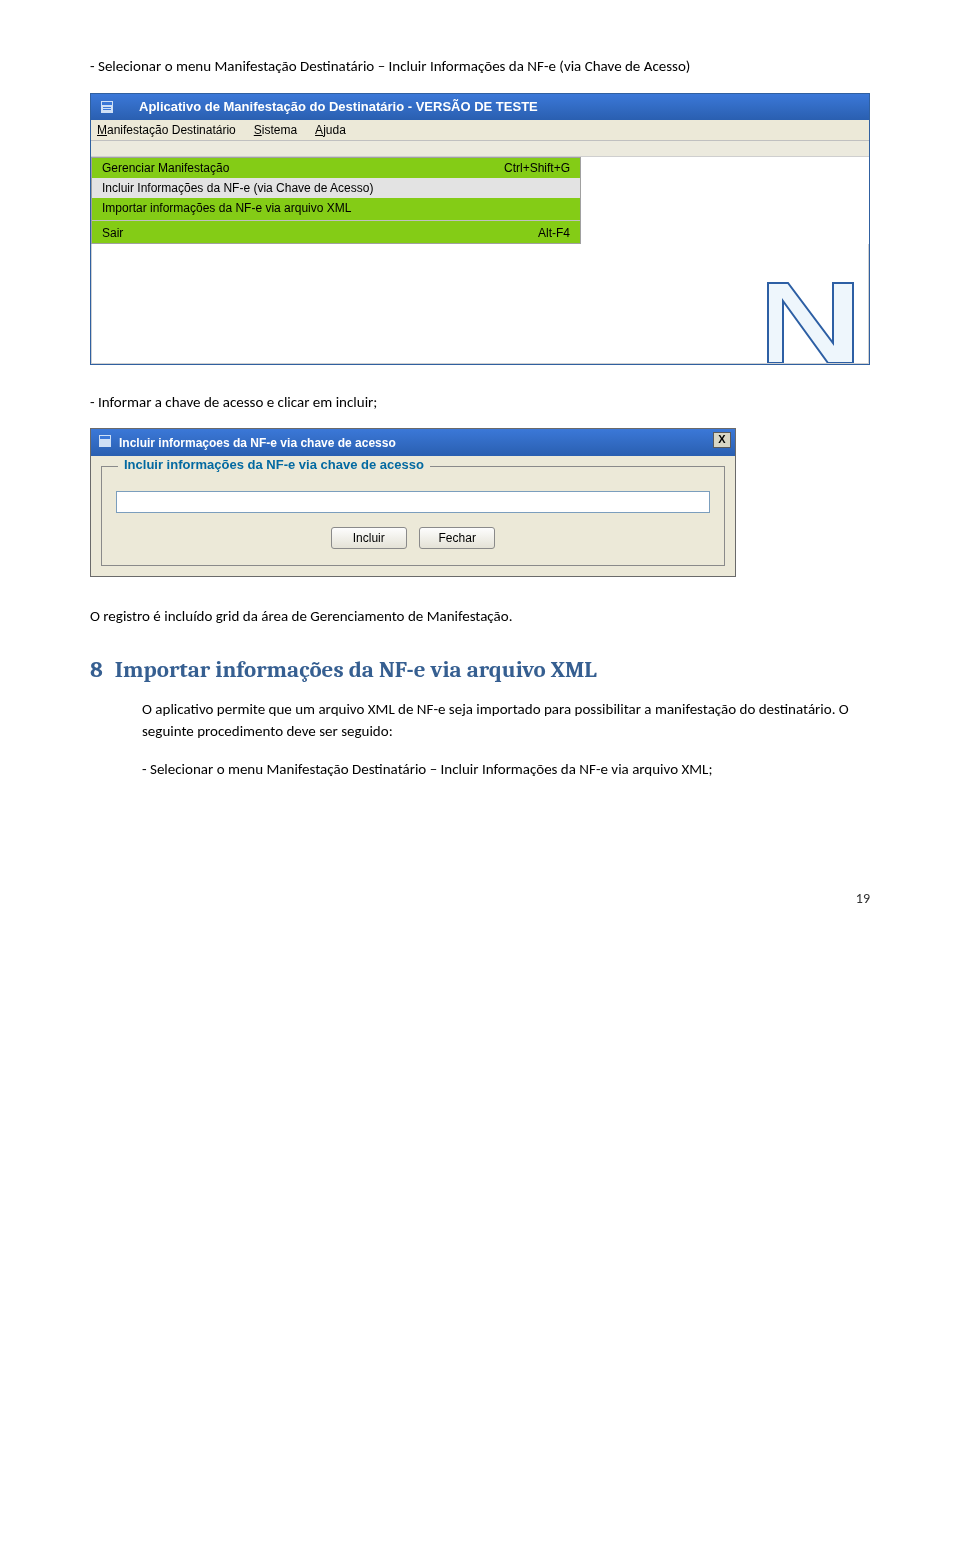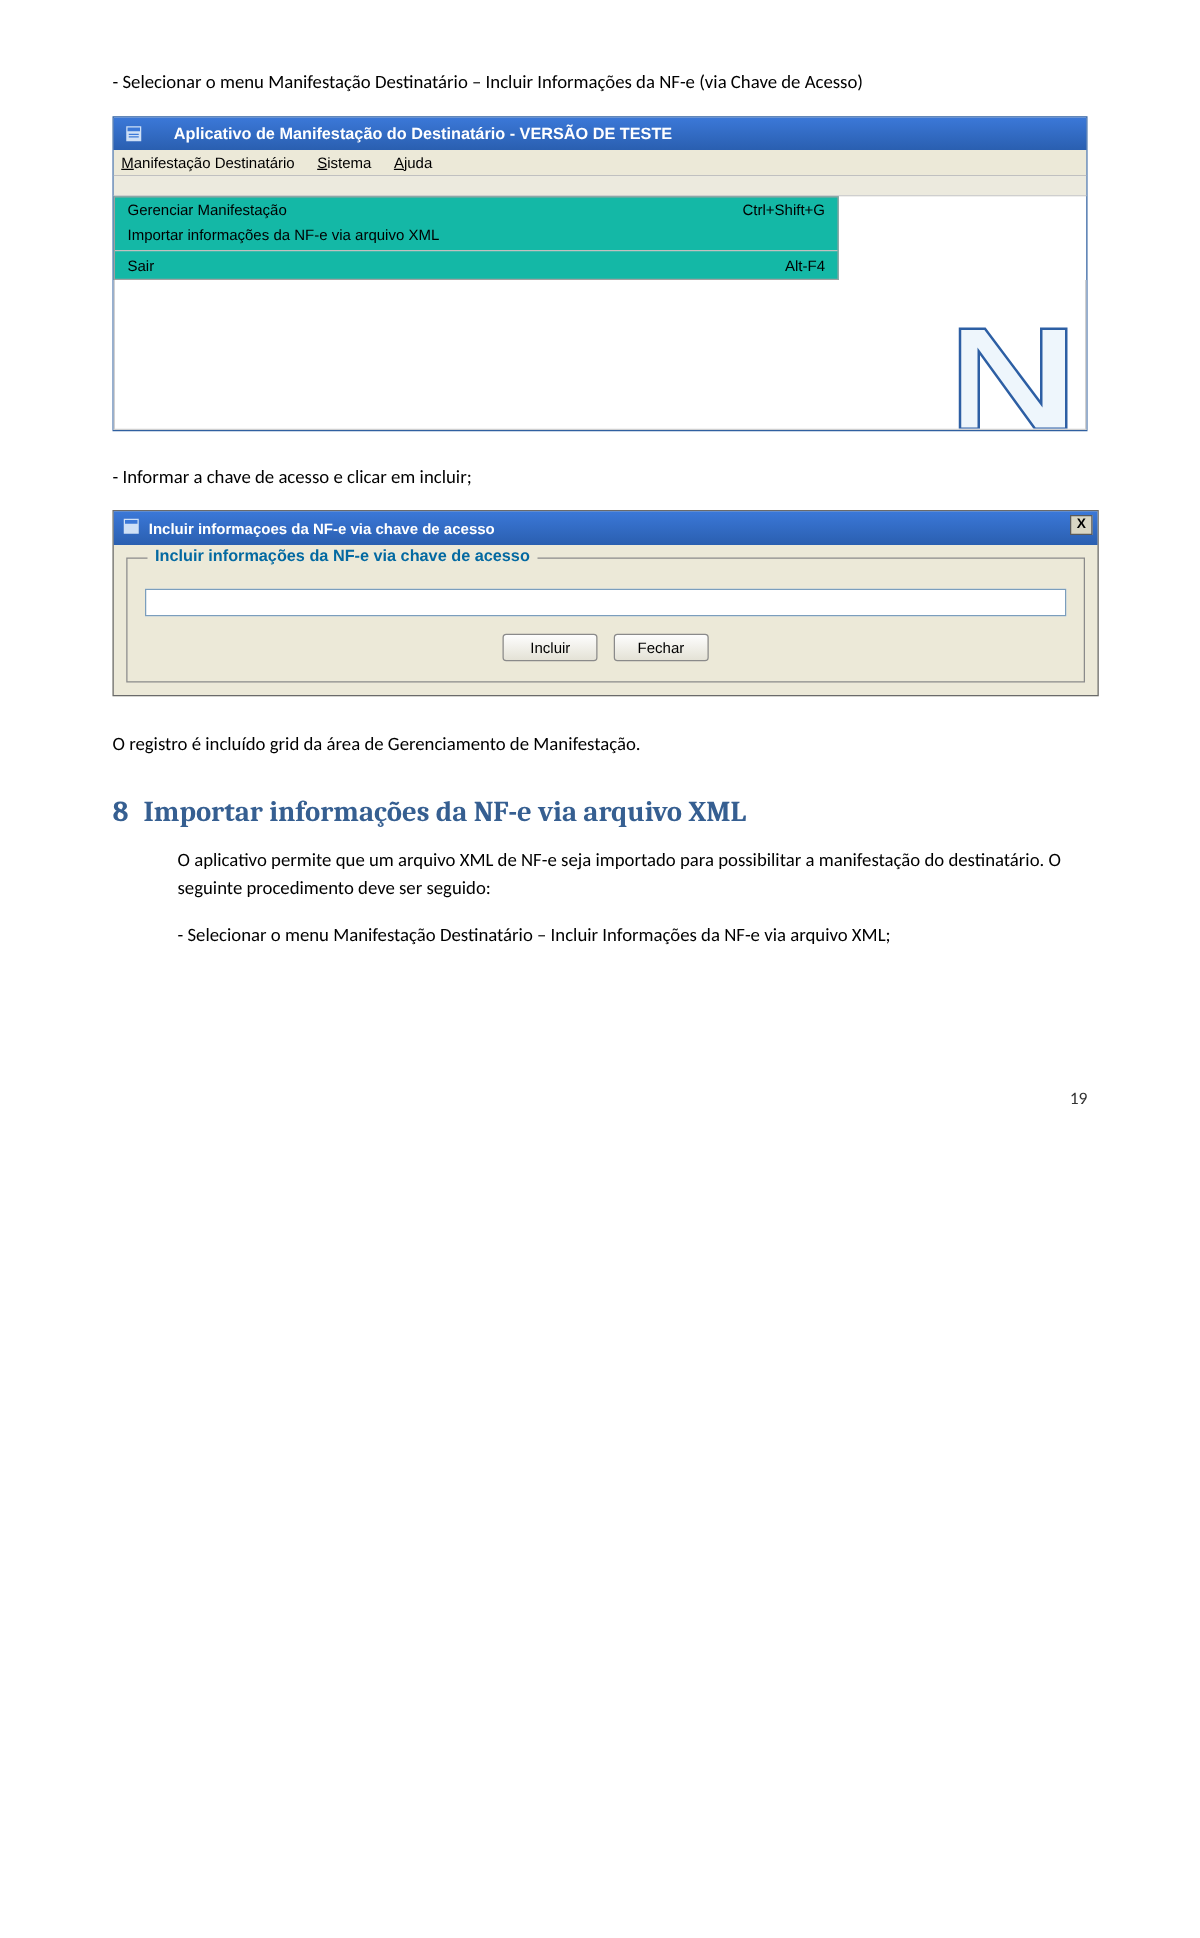--- a/index.html
+++ b/index.html
@@ -30,24 +30,24 @@
     padding: 3px 6px;
     font-family: Tahoma, Arial, sans-serif;
     font-size: 12px;
     display: flex;
     gap: 18px;
   }
   .menubar span.mnemonic { text-decoration: underline; }
   .toolbar-strip { background:#eceade; height: 16px; border-bottom:1px solid #cfcfcf; }
   .dropdown {
     border: 1px solid #a0a0a0;
-    background: #14b8a6;
-    font-family: Tahoma, Arial, sans-serif;
-    font-size: 12px;
-    width: 580px;
+    background: #84cc16;
+    font-family: Tahoma, Arial, sans-serif;
+    font-size: 12px;
+    width: 490px;
   }
   .dropdown .item {
     display: flex;
     justify-content: space-between;
     padding: 3px 10px;
   }
   .dropdown .item.sel { background: #e3e3e3; }
   .dropdown .sep { border-top: 1px solid #c0c0c0; margin: 2px 0; }
   .app-body {
     background: #fff;
@@ -59,21 +59,21 @@
   .logo-n {
     position: absolute;
     right: 0;
     bottom: 0;
     width: 120px;
     height: 90px;
     overflow: hidden;
   }
   .logo-n svg { width: 100%; height: 100%; }
   .dialog {
-    width: 789px;
+    width: 646px;
     border: 1px solid #6a6a6a;
     background: #ece9d8;
     font-family: Tahoma, Arial, sans-serif;
     margin: 14px 0 28px 0;
   }
   .dialog-titlebar {
     background: linear-gradient(to bottom,#3b78d8,#2a5fb0);
     color: #fff;
     padding: 4px 6px;
     font-size: 12px;
@@ -167,20 +167,24 @@
     <span><span class="mnemonic">M</span><span>anifestação Destinatário</span></span>
     <span><span class="mnemonic">S</span><span>istema</span></span>
     <span><span class="mnemonic">A</span><span>juda</span></span>
   </div>
   <div class="toolbar-strip"></div>
   <div class="dropdown">
     <div class="item">
       <span>Gerenciar Manifestação</span>
       <span>Ctrl+Shift+G</span>
     </div>
+    <div class="item sel">
+      <span>Incluir Informações da NF-e (via Chave de Acesso)</span>
+      <span></span>
+    </div>
     <div class="item">
       <span>Importar informações da NF-e via arquivo XML</span>
       <span></span>
     </div>
     <div class="sep"></div>
     <div class="item">
       <span>Sair</span>
       <span>Alt-F4</span>
     </div>
   </div>

